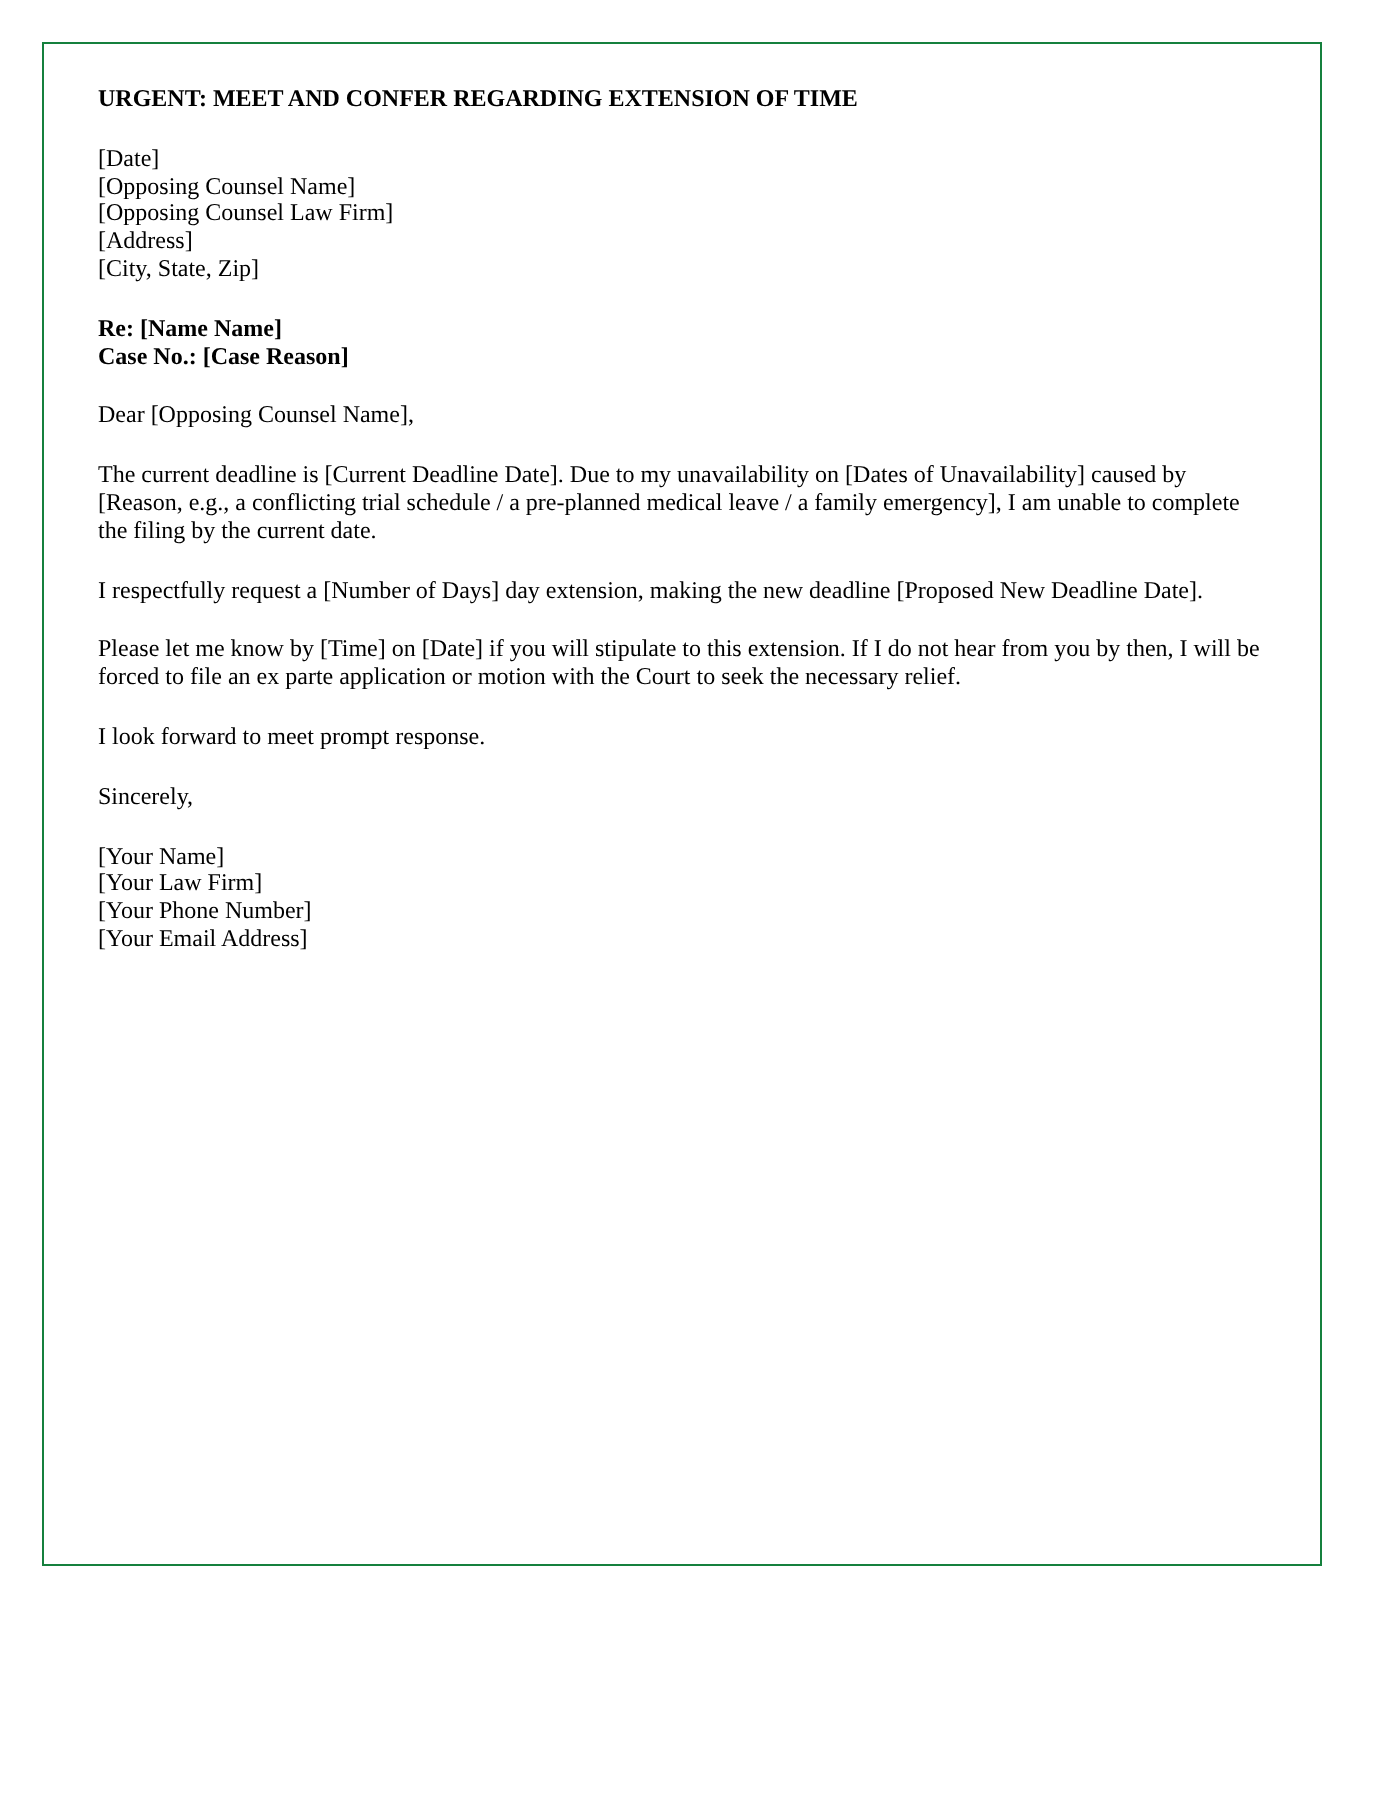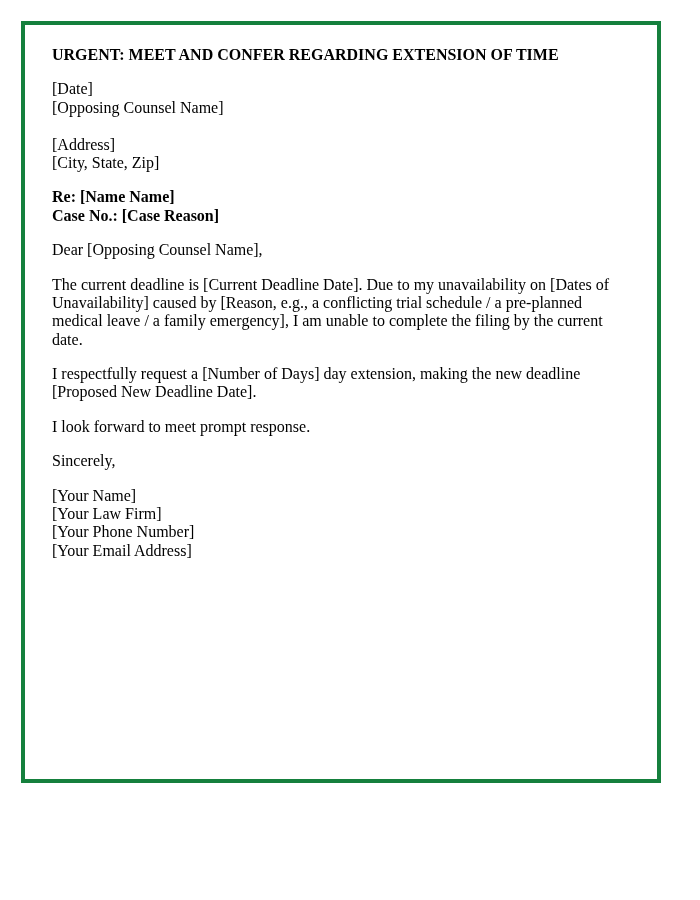--- a/index.html
+++ b/index.html
@@ -15,57 +15,58 @@
     height: 900px;
     background: #ffffff;
     overflow: hidden;
   }
   .letter {
     position: absolute;
     left: 21px;
     top: 21px;
     width: 640px;
     height: 762px;
-    border: 4px solid #15803d;
+    border: 1px solid #15803d;
     background: #ffffff;
     padding: 21px 27px 27px 27px;
     color: #000000;
-    font-size: 16px;
+    font-size: 12px;
     line-height: 1.15;
     overflow: hidden;
   }
   .letter p { margin: 0 0 16px 0; }
   .letter p:last-child { margin-bottom: 16px; }
   .bold { font-weight: bold; }
 </style>
 </head>
 <body>
 
 <div class="page">
   <div class="letter">
 
     <p class="bold">URGENT: MEET AND CONFER REGARDING EXTENSION OF TIME</p>
 
     <p><span>[Date]</span><br>
       <span>[Opposing Counsel Name]</span><br>
-      <br>
+      <span>[Opposing Counsel Law Firm]</span><br>
       <span>[Address]</span><br>
       <span>[City, State, Zip]</span></p>
 
     <p class="bold"><span>Re: [Name Name]</span><br>
       <span>Case No.: [Case Reason]</span></p>
 
     <p>Dear [Opposing Counsel Name],</p>
 
 
     <p>The current deadline is [Current Deadline Date]. Due to my unavailability on [Dates of Unavailability] caused by [Reason, e.g., a conflicting trial schedule / a pre-planned medical leave / a family emergency], I am unable to complete the filing by the current date.</p>
 
     <p>I respectfully request a [Number of Days] day extension, making the new deadline [Proposed New Deadline Date].</p>
 
 
+    <p>Please let me know by [Time] on [Date] if you will stipulate to this extension. If I do not hear from you by then, I will be forced to file an ex parte application or motion with the Court to seek the necessary relief.</p>
 
     <p>I look forward to meet prompt response.</p>
 
     <p>Sincerely,</p>
 
     <p><span>[Your Name]</span><br>
       <span>[Your Law Firm]</span><br>
       <span>[Your Phone Number]</span><br>
       <span>[Your Email Address]</span></p>
 

